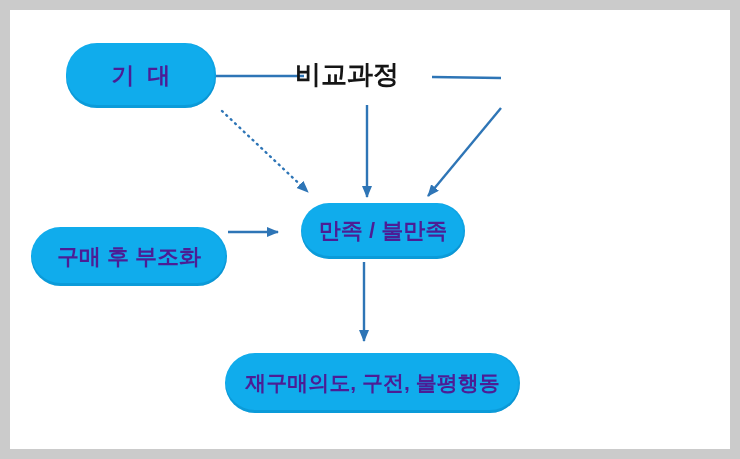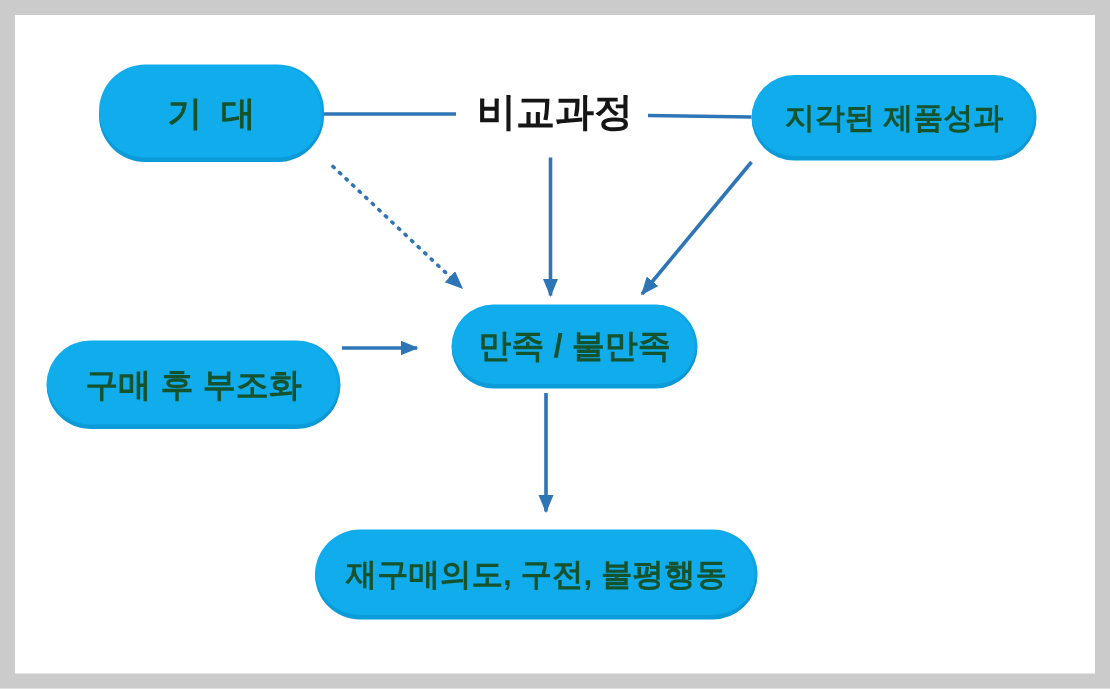--- a/index.html
+++ b/index.html
@@ -31,39 +31,39 @@
   .connector.solid{stroke-width:2.4;}
   .connector.dotted{
     stroke-width:2.4;
     stroke-dasharray:1 5;
     stroke-linecap:round;
   }
   .arrowhead-shape{fill:var(--arrow-color,#2e75b6);}
   .node{
     position:absolute;
     background:var(--box-fill,#10acec);
-    color:#14532d;
+    color:#4c1d95;
     font-weight:bold;
     display:flex;
     align-items:center;
     justify-content:center;
     text-align:left;
     box-shadow:inset 0 -3px 0 rgba(0,110,170,.28), inset -2px 0 0 rgba(0,110,170,.12);
     white-space:pre;
     border-radius:31px;
   }
   .node-expectation{left:66px;top:43px;width:150px;height:65px;font-size:23px;}
   .node-perceived{left:501px;top:50px;width:190px;height:57px;font-size:20px;}
   .node-dissonance{left:31px;top:203px;width:196px;height:59px;font-size:22px;margin-top:24px;}
   .node-satisfaction{left:301px;top:203px;width:164px;height:56px;font-size:22px;}
-  .node-outcomes{left:210px;top:353px;width:295px;height:60px;font-size:21px;}
+  .node-outcomes{left:225px;top:353px;width:295px;height:60px;font-size:21px;}
   .comparison-label{
     position:absolute;
     left:295px;top:58px;width:150px;
-    text-align:center;
+    text-align:left;
     font-size:26px;
     line-height:32px;
     font-weight:bold;
     color:#151515;
     white-space:nowrap;
   }
 </style>
 </head>
 <body>
 
@@ -82,20 +82,19 @@
     <line class="connector solid" x1="367" y1="105" x2="367" y2="197" marker-end="url(#arrowhead)"></line>
     <line class="connector solid" x1="501" y1="108" x2="428" y2="196" marker-end="url(#arrowhead)"></line>
     <line class="connector solid" x1="228" y1="232" x2="278" y2="232" marker-end="url(#arrowhead)"></line>
     <line class="connector solid" x1="364" y1="262" x2="364" y2="341" marker-end="url(#arrowhead)"></line>
   </svg>
 
   <div class="node node-expectation">기  대</div>
 
   <div class="comparison-label">비교과정</div>
 
-  <div class="node node-perceived">지각된 제품성과</div>
 
   <div class="node node-dissonance">구매 후 부조화</div>
 
   <div class="node node-satisfaction">만족 / 불만족</div>
 
   <div class="node node-outcomes">재구매의도, 구전, 불평행동</div>
 </div>
 
 </body></html>

